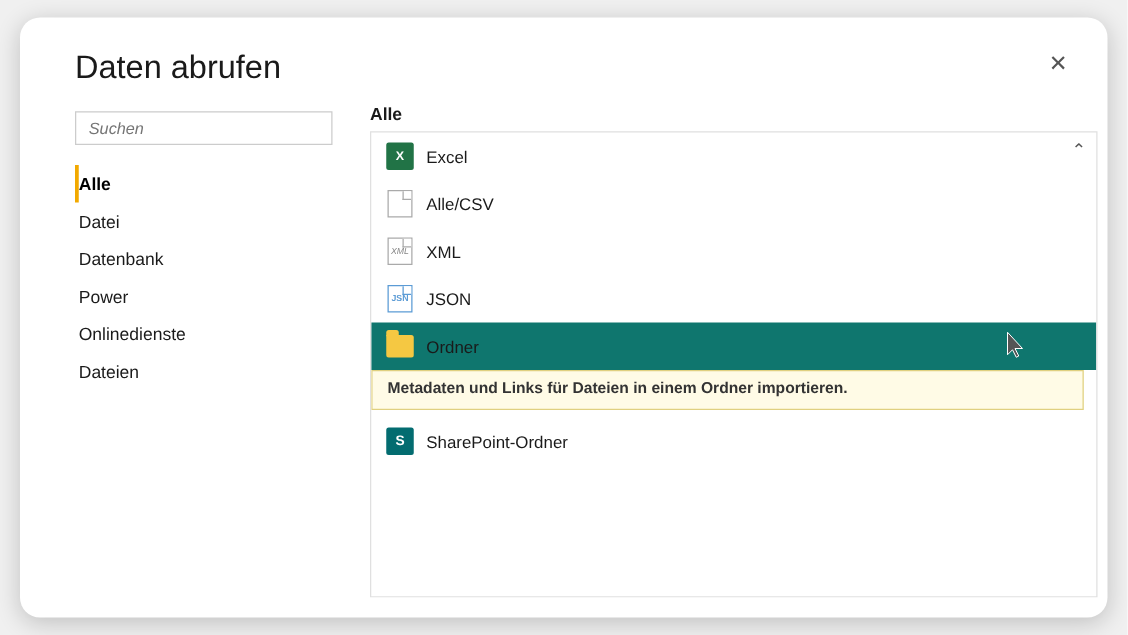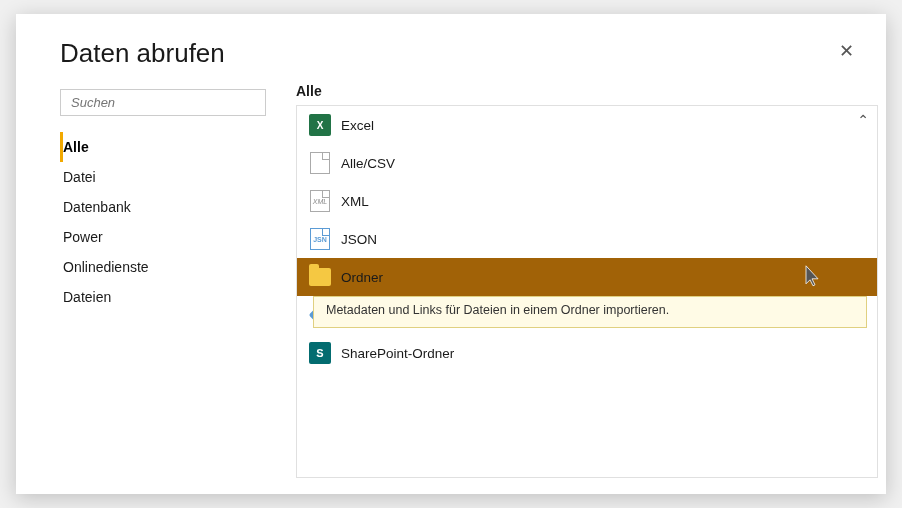--- a/index.html
+++ b/index.html
@@ -14,20 +14,21 @@
       overflow: hidden;
     }
     .dialog {
       background: #ffffff;
       width: 870px;
       height: 480px;
       position: relative;
       box-shadow: 0 4px 20px rgba(0,0,0,0.2);
       display: flex;
       flex-direction: column;
+      border-radius: 16px;
     }
     .dialog-header {
       display: flex;
       align-items: flex-start;
       justify-content: space-between;
       padding: 24px 28px 12px 44px;
     }
     .dialog-title {
       font-size: 26px;
       font-weight: 300;
@@ -113,21 +114,21 @@
       display: flex;
       align-items: center;
       padding: 8px 12px;
       font-size: 13.5px;
       color: #1a1a1a;
       cursor: pointer;
       gap: 10px;
       position: relative;
     }
     .list-item.highlighted {
-      background: #a16207;
+      background: #0f766e;
     }
     .item-icon {
       width: 22px;
       height: 22px;
       display: flex;
       align-items: center;
       justify-content: center;
       flex-shrink: 0;
     }
     
@@ -342,21 +343,21 @@
         <div class="list-item highlighted" style="position:relative;">
           <div class="item-icon">
             <div class="icon-folder"></div>
           </div>
           <span>Ordner</span>
 
           <svg style="position:absolute;right:55px;top:50%;transform:translateY(-55%);width:18px;height:24px;" viewBox="0 0 18 24">
             <path d="M2 2 L2 20 L6 16 L9 22 L11 21 L8 15 L14 15 Z" fill="#555" stroke="white" stroke-width="0.8"></path>
           </svg>
 
-          <div class="tooltip" style="position:absolute;top:100%;left:16px;right:10px;z-index:20;">
+          <div class="tooltip" style="position:absolute;top:100%;left:0;right:10px;z-index:20;font-weight:bold;">
             <span>Metadaten und Links für Dateien in einem Ordner importieren.</span>
           </div>
         </div>
 
 
         <div class="list-item">
           <div class="item-icon">
             <div style="width:16px;height:16px;background:#5b9bd5;transform:rotate(45deg);border-radius:2px;"></div>
           </div>
           <span>Parquet</span>

